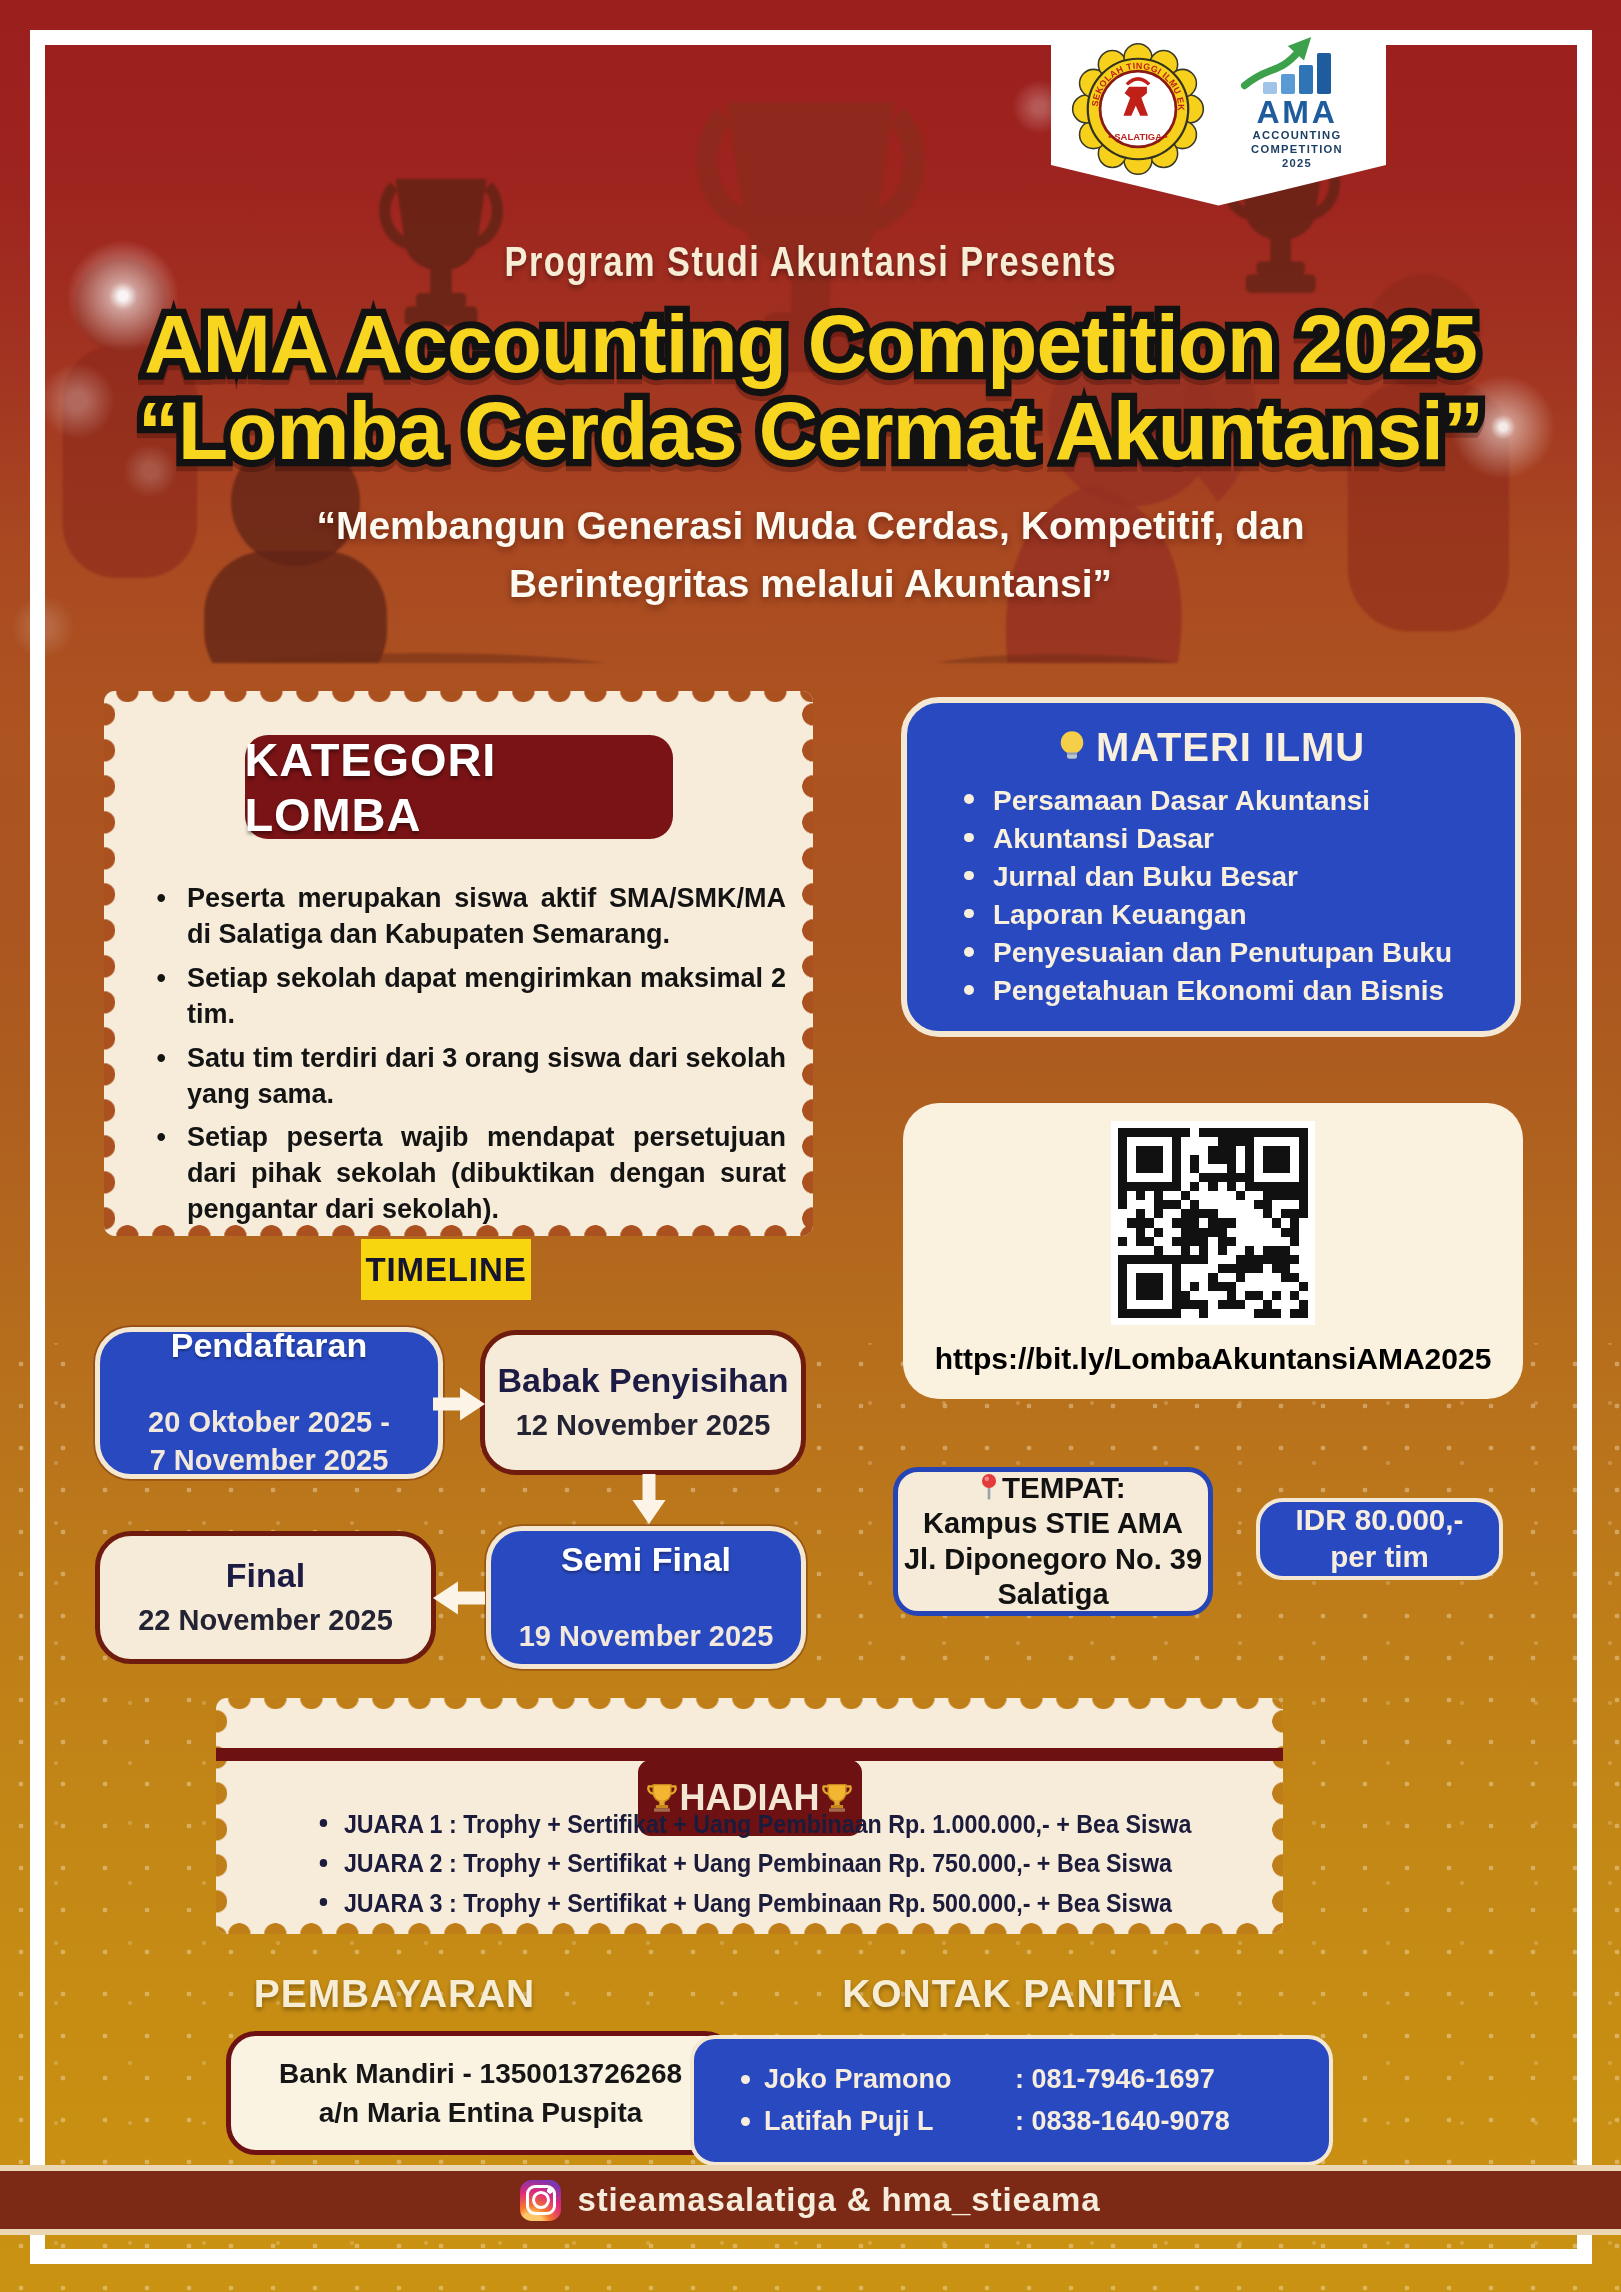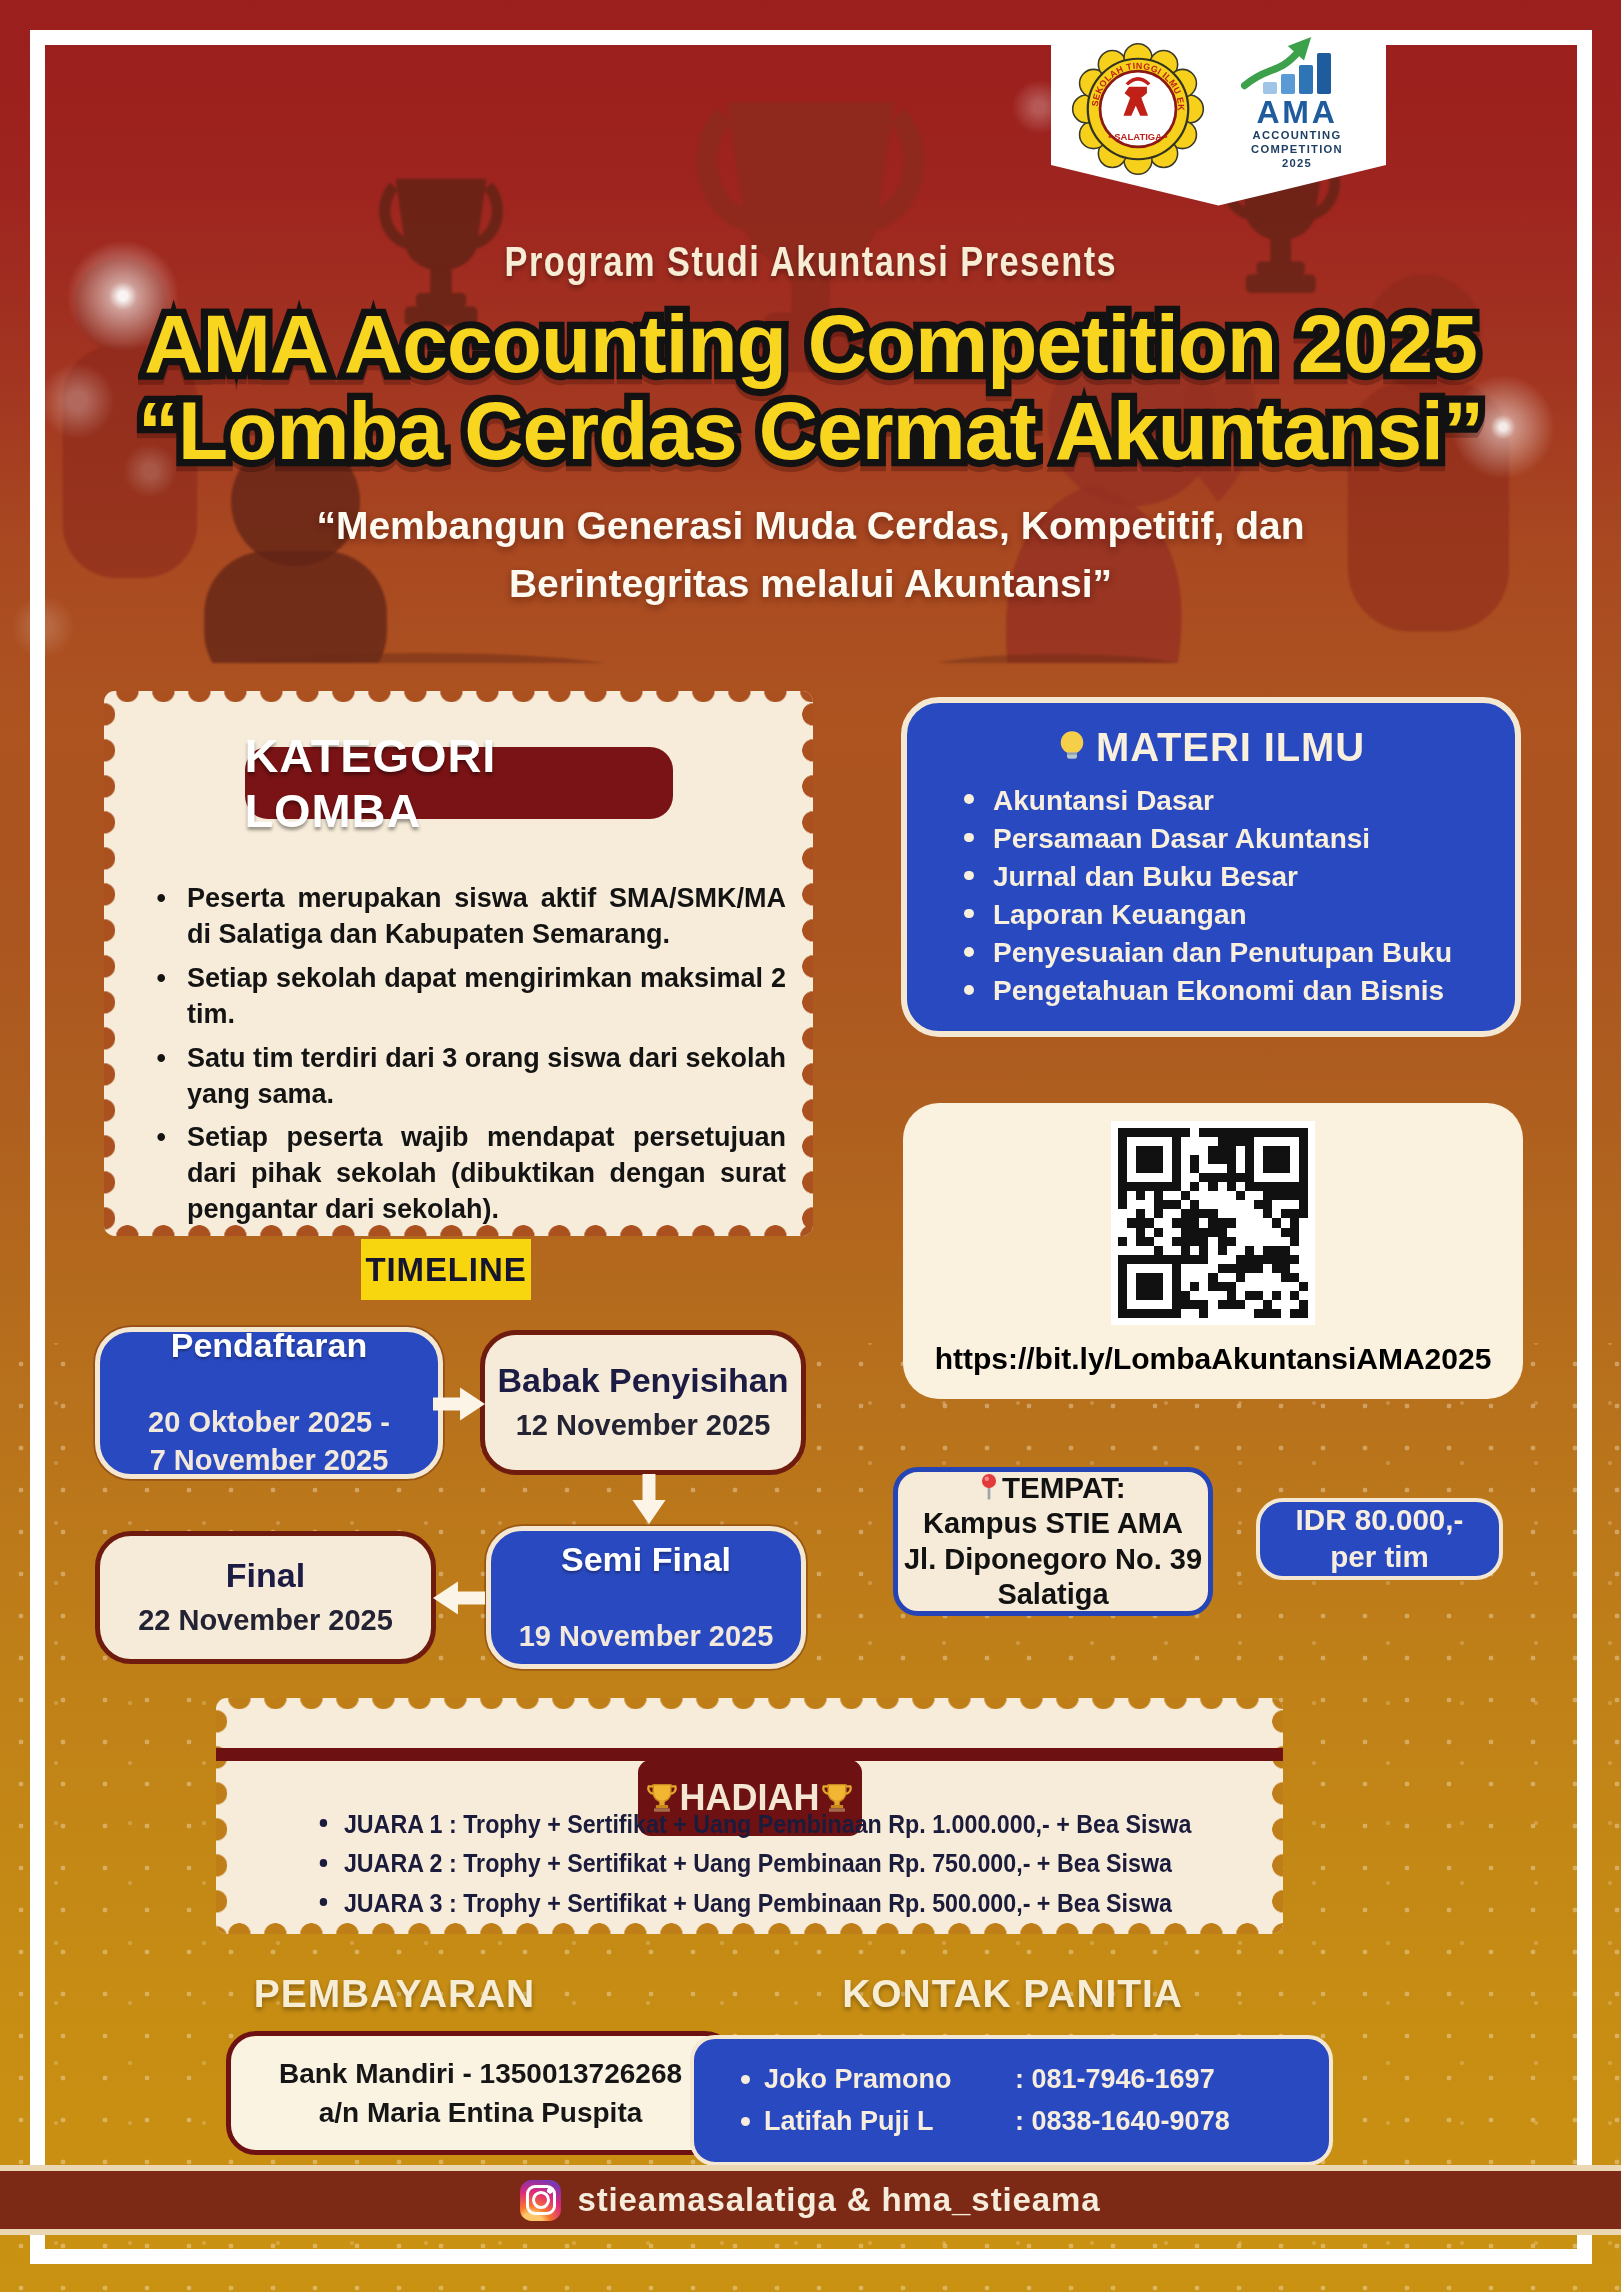--- a/index.html
+++ b/index.html
@@ -52,21 +52,21 @@
      radial-gradient(circle 11.6px at 50% 50%, var(--hole) 11px, transparent 11.6px),
      radial-gradient(circle 11.6px at 50% 50%, var(--hole) 11px, transparent 11.6px),
      radial-gradient(circle 11.6px at 50% 50%, var(--hole) 11px, transparent 11.6px),
      radial-gradient(circle 11.6px at 50% 50%, var(--hole) 11px, transparent 11.6px);
     background-size:36px 23px,36px 23px,23px 36px,23px 36px;
     background-position:left 5.4px top -11.6px,left 5.4px bottom -11.6px,left -11.6px top 5.4px,right -11.6px top 5.4px;
     background-repeat:repeat-x,repeat-x,repeat-y,repeat-y;}
   .stamp .inner{position:relative;z-index:1;height:100%;}
 
   .kategori{left:104px;top:691px;width:709px;height:545px;--hole:#ab511f;}
-  .kchip{position:absolute;left:50%;transform:translateX(-50%);top:56px;width:428px;height:72px;background:#7a1315;border-radius:23px;
+  .kchip{position:absolute;left:50%;transform:translateX(-50%);top:44px;width:428px;height:104px;background:#7a1315;border-radius:23px;
     display:flex;align-items:center;justify-content:center;color:#fff;font-size:47px;letter-spacing:0.9px;text-shadow:0 2.7px 3.6px rgba(0,0,0,.4);}
   .klist{position:absolute;left:47px;right:27px;top:190px;margin:0;padding:0;list-style:none;color:#141414;font-size:27px;line-height:1.33;text-align:justify;}
   .klist li{position:relative;padding-left:36px;margin-bottom:8px;}
   .klist li::before{content:"•";position:absolute;left:5.4px;top:0;}
 
   .materi{position:absolute;left:901px;top:697px;width:620px;height:340px;background:#2949c0;border:6.3px solid #f4e8d2;border-radius:38px;box-sizing:border-box;z-index:3;}
   .mhead{display:flex;align-items:center;justify-content:center;gap:9px;margin-top:21.5px;color:#f8efdd;font-size:40px;letter-spacing:0.9px;}
   .mlist{margin:14.3px 0 0 52px;padding:0;list-style:none;color:#f8efdd;font-size:28px;line-height:1.23;}
   .mlist li{position:relative;padding-left:34px;margin-bottom:3.6px;}
   .mlist li::before{content:"";position:absolute;left:5.4px;top:10.7px;width:9.9px;height:9.9px;border-radius:50%;background:#f8efdd;}
@@ -235,22 +235,22 @@
   <div class="materi">
     <div class="mhead">
       <svg width="30" height="39" viewBox="0 0 24 30">
         <circle cx="12" cy="11" r="9" fill="#f6cf4a"></circle>
         <path d="M8 19 h8 v3 a2 2 0 0 1 -2 2 h-4 a2 2 0 0 1 -2 -2 z" fill="#b9c4cc"></path>
         <rect x="8" y="19" width="8" height="1.8" fill="#93a1ab"></rect>
       </svg>
       <span>MATERI ILMU</span>
     </div>
     <ul class="mlist">
+      <li>Persamaan Dasar Akuntansi</li>
       <li>Akuntansi Dasar</li>
-      <li>Persamaan Dasar Akuntansi</li>
       <li>Jurnal dan Buku Besar</li>
       <li>Laporan Keuangan</li>
       <li>Penyesuaian dan Penutupan Buku</li>
       <li>Pengetahuan Ekonomi dan Bisnis</li>
     </ul>
   </div>
 
   <div class="linkbox">
     <div class="qrwrap">
       <svg id="qr" width="190" height="190" viewBox="0 0 21 21" shape-rendering="crispEdges">

